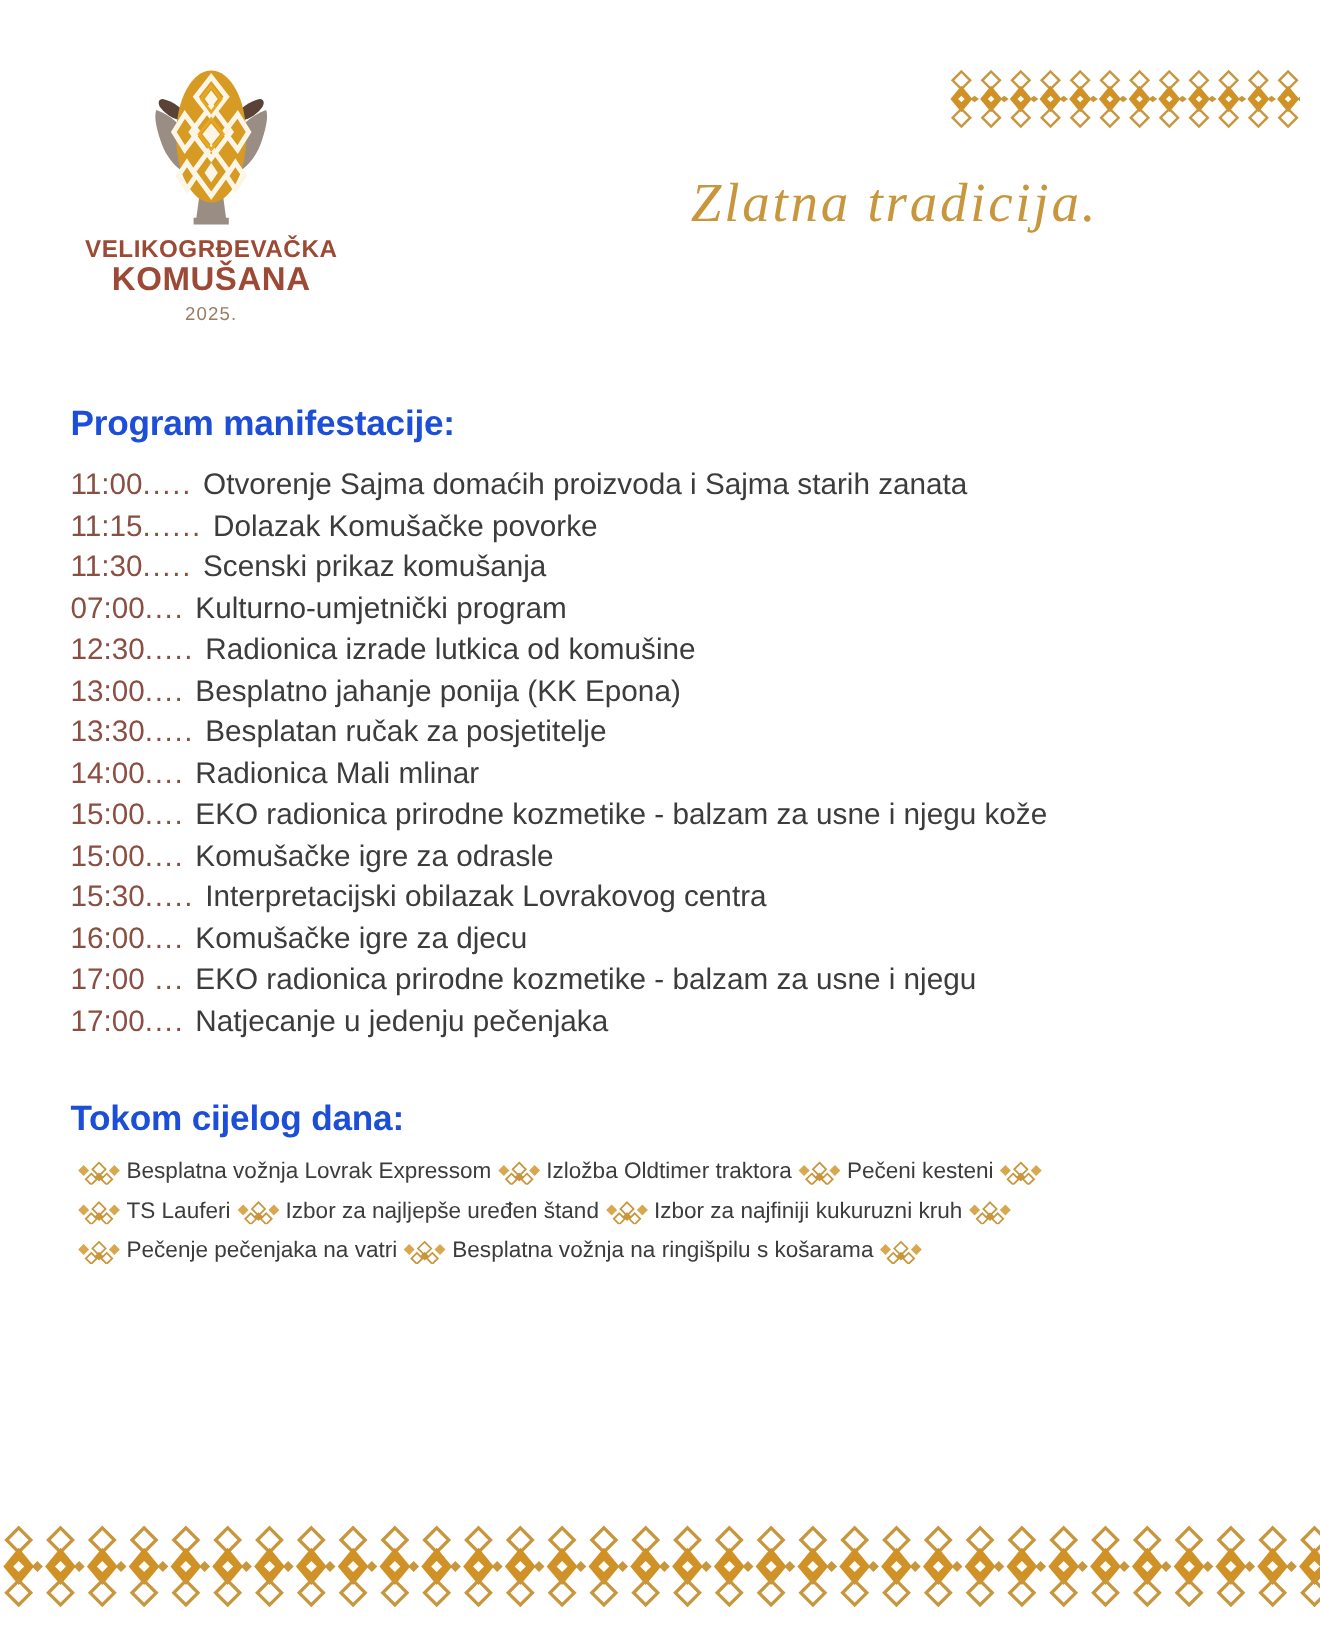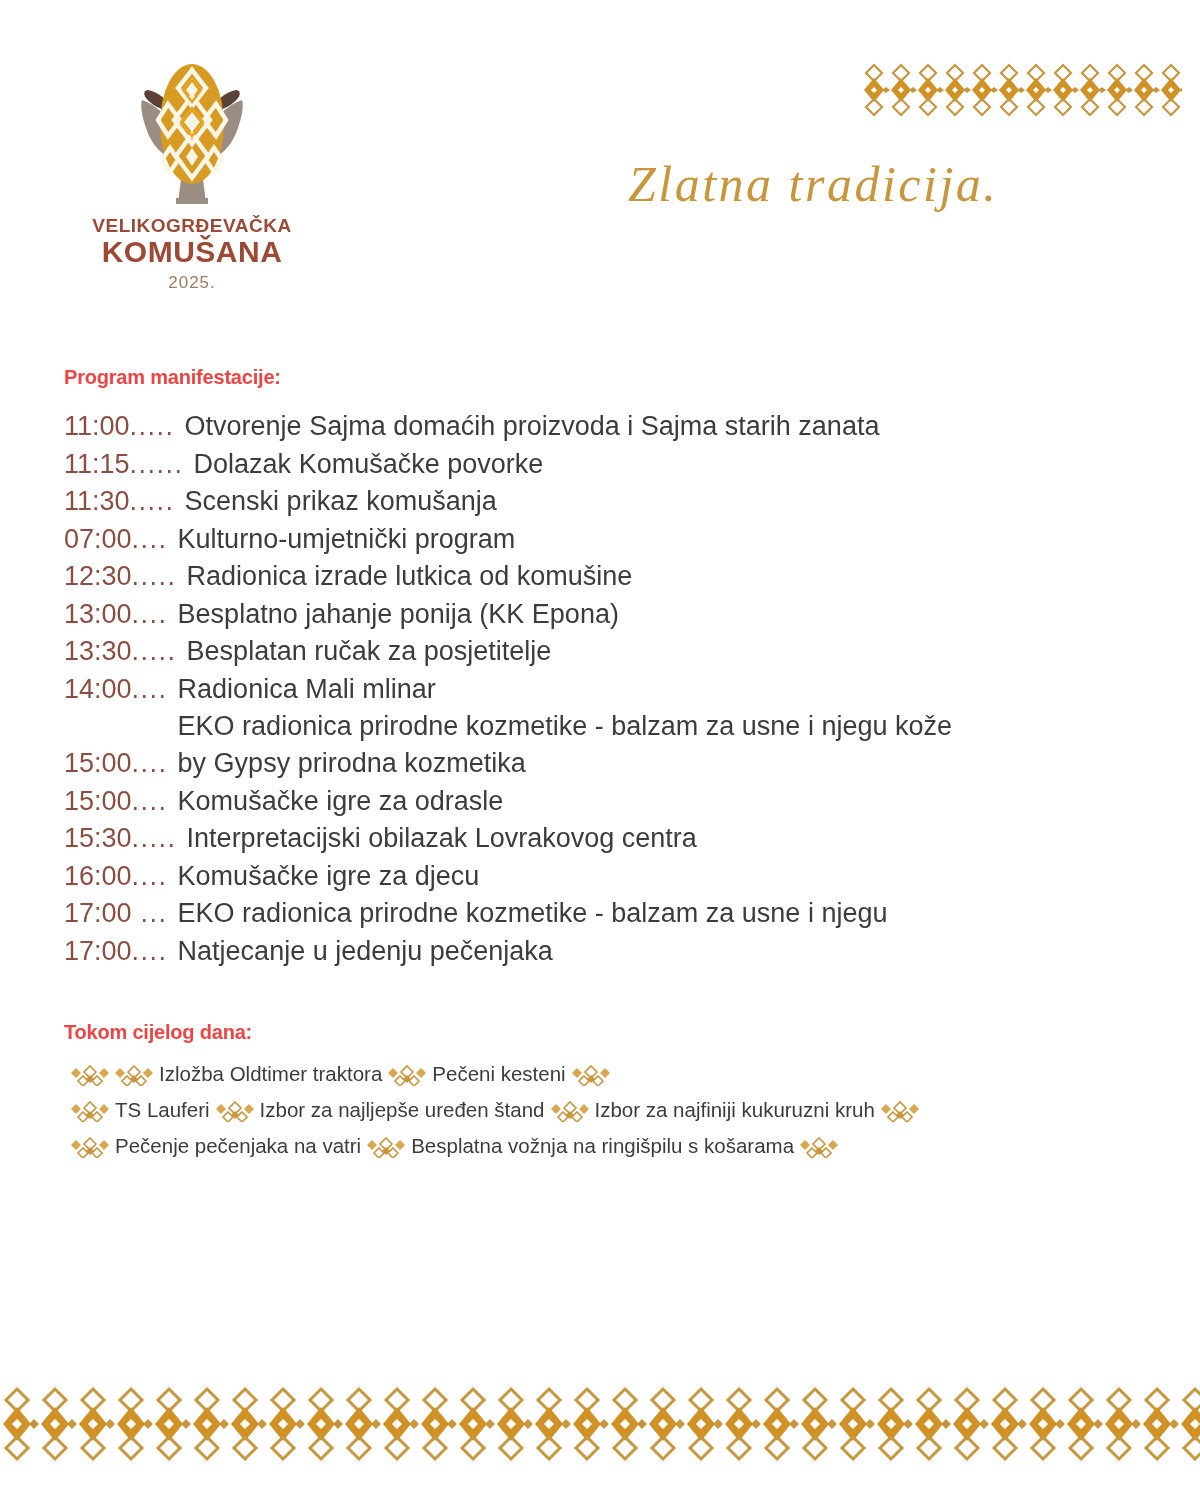--- a/index.html
+++ b/index.html
@@ -41,21 +41,21 @@
     margin-top: 4px;
     line-height: 1.0;
   }
   .wm-line1, .wm-line2 {
     font-family: "Liberation Sans", sans-serif;
     font-weight: bold;
     color: #9c4a35;
     letter-spacing: 0.5px;
     display: block;
   }
-  .wm-line1 { font-size: 19px; }
+  .wm-line1 { font-size: 22px; }
   .wm-line2 { font-size: 30px; margin-top: 2px; }
   .wm-year {
     display: block;
     margin-top: 7px;
     font-size: 17px;
     color: #9a7c63;
     letter-spacing: 1px;
   }
 
   
@@ -88,22 +88,22 @@
   #main {
     position: absolute;
     left: 0;
     top: 330px;
     width: 1200px;
   }
 
   .section-heading {
     font-family: "Liberation Sans", sans-serif;
     font-weight: bold;
-    font-size: 20px;
-    color: #ef4444;
+    font-size: 32px;
+    color: #1d4ed8;
     letter-spacing: -0.2px;
     margin: 0 0 0 64px;
   }
 
   #program-heading { padding-top: 36px; }
 
   #schedule {
     margin: 22px 0 0 64px;
     list-style: none;
     padding: 0;
@@ -282,21 +282,21 @@
         <span class="sched-desc"><span>Besplatan ručak za posjetitelje</span></span>
       </div>
       <div class="sched-row">
         <span class="sched-time">14:00</span>
         <span class="sched-dots">....</span>
         <span class="sched-desc"><span>Radionica Mali mlinar</span></span>
       </div>
       <div class="sched-row">
         <span class="sched-time">15:00</span>
         <span class="sched-dots">....</span>
-        <span class="sched-desc"><span>EKO radionica prirodne kozmetike - balzam za usne i njegu kože</span><span class="cont-line">by Gypsy prirodna kozmetika</span></span>
+        <span class="sched-desc"><span>EKO radionica prirodne kozmetike - balzam za usne i njegu kože</span></span>
       </div>
       <div class="sched-row">
         <span class="sched-time">15:00</span>
         <span class="sched-dots">....</span>
         <span class="sched-desc"><span>Komušačke igre za odrasle</span></span>
       </div>
       <div class="sched-row">
         <span class="sched-time">15:30</span>
         <span class="sched-dots">.....</span>
         <span class="sched-desc"><span>Interpretacijski obilazak Lovrakovog centra</span></span>
@@ -325,20 +325,21 @@
         <span class="orn-sep">
           <svg width="44" height="22" viewBox="0 0 44 22">
             <path d="M8 4 L13 9 L8 14 L3 9 Z" fill="#d9a84e"></path>
             <path d="M22 2 L28 8 L22 14 L16 8 Z" fill="none" stroke="#c8963c" stroke-width="1.6"></path>
             <path d="M36 4 L41 9 L36 14 L31 9 Z" fill="#d9a84e"></path>
             <path d="M15 12 L20 17 L15 22 L10 17 Z" fill="none" stroke="#c8963c" stroke-width="1.6"></path>
             <path d="M29 12 L34 17 L29 22 L24 17 Z" fill="none" stroke="#c8963c" stroke-width="1.6"></path>
             <path d="M22 11 L26 15 L22 19 L18 15 Z" fill="#c8963c"></path>
           </svg>
         </span>
+        <span class="item">Besplatna vožnja Lovrak Expressom</span>
         <span class="orn-sep">
           <svg width="44" height="22" viewBox="0 0 44 22">
             <path d="M8 4 L13 9 L8 14 L3 9 Z" fill="#d9a84e"></path>
             <path d="M22 2 L28 8 L22 14 L16 8 Z" fill="none" stroke="#c8963c" stroke-width="1.6"></path>
             <path d="M36 4 L41 9 L36 14 L31 9 Z" fill="#d9a84e"></path>
             <path d="M15 12 L20 17 L15 22 L10 17 Z" fill="none" stroke="#c8963c" stroke-width="1.6"></path>
             <path d="M29 12 L34 17 L29 22 L24 17 Z" fill="none" stroke="#c8963c" stroke-width="1.6"></path>
             <path d="M22 11 L26 15 L22 19 L18 15 Z" fill="#c8963c"></path>
           </svg>
         </span>

